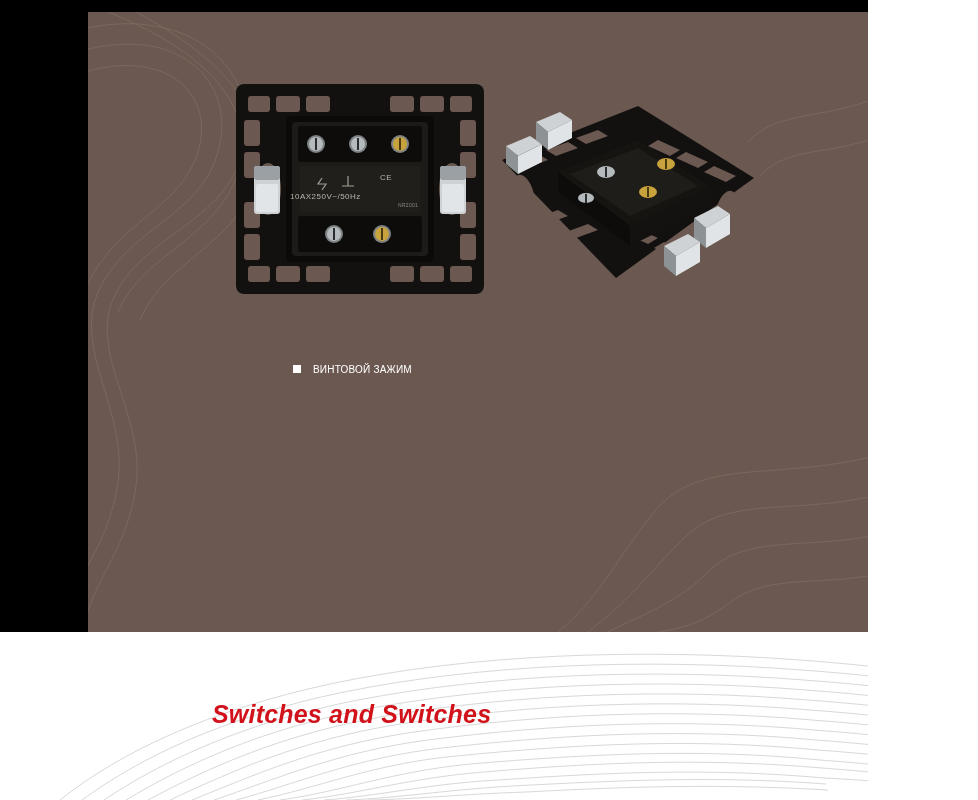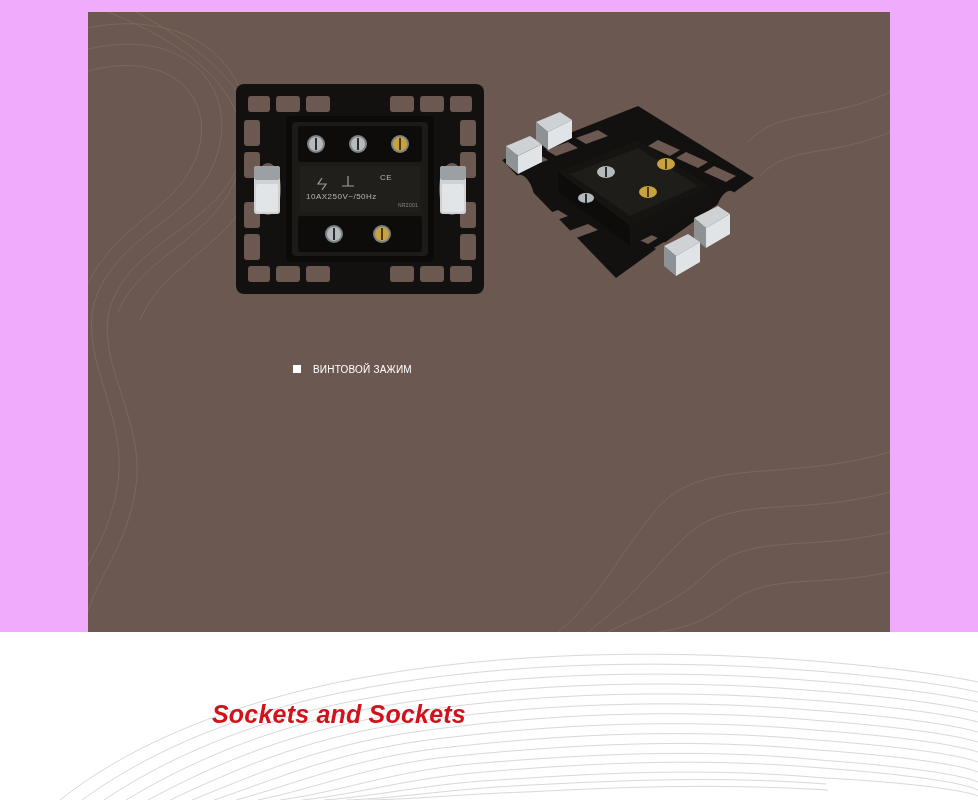--- a/index.html
+++ b/index.html
@@ -5,24 +5,24 @@
   html, body {
     margin: 0;
     padding: 0;
     background: #ffffff;
   }
   body {
     font-family: "Liberation Sans", sans-serif;
   }
   .page {
     position: relative;
-    width: 978px;
+    width: 868px;
     height: 800px;
     overflow: hidden;
-    background: #f0abfc;
+    background: #000000;
   }
   
   .panel {
     position: absolute;
     left: 88px;
     top: 12px;
     width: 802px;
     height: 620px;
     background: #6b5951;
     overflow: hidden;
@@ -204,21 +204,21 @@
               <circle cx="152" cy="160" r="7" fill="#c8a23c"></circle>
               <rect x="151" y="154" width="2" height="12" fill="#4a3a12"></rect>
           </g>
 
           <g stroke="#a49d93" stroke-width="1.2" fill="none">
             <path d="M92,104 l-4,6 l8,0 l-4,6"></path>
             <path d="M118,112 l0,-10 M112,112 l12,0"></path>
           </g>
         </svg>
         <div class="tiny-text" style="left:150px; top:99px;">CE</div>
-        <div class="tiny-text" style="left:76px; top:118px;text-align:right;">10AX250V~/50Hz</div>
+        <div class="tiny-text" style="left:60px; top:118px;text-align:right;">10AX250V~/50Hz</div>
         <div class="micro-text" style="left:168px; top:128px;">NR2001</div>
       </div>
 
       <div class="device dev-right">
         <svg viewBox="0 0 270 210" style="position:absolute;inset:0;">
 
           <g>
             <polygon points="14,60 150,6 266,78 128,178" fill="#121110"></polygon>
 
             <g fill="#6b5951">
@@ -295,15 +295,15 @@
         <path d="M280,168 C 340,160 390,140 470,132 C 590,122 700,116 820,128 C 900,134 960,142 978,150"></path>
         <path d="M302,168 C 360,162 408,146 484,140 C 602,130 706,126 822,136 C 902,142 962,150 978,158"></path>
         <path d="M324,168 C 380,164 426,152 498,148 C 614,140 712,136 824,146 C 904,150 964,158 978,164"></path>
         <path d="M346,168 C 400,166 444,158 512,154 C 626,148 718,144 826,152"></path>
         <path d="M368,168 C 420,167 462,162 526,160 C 638,154 724,152 828,158"></path>
       </g>
     </svg>
 
   </div>
 
-  <div class="brand">Sockets and Sockets</div>
+  <div class="brand">Switches and Switches</div>
 
 </div>
 
 </body></html>

